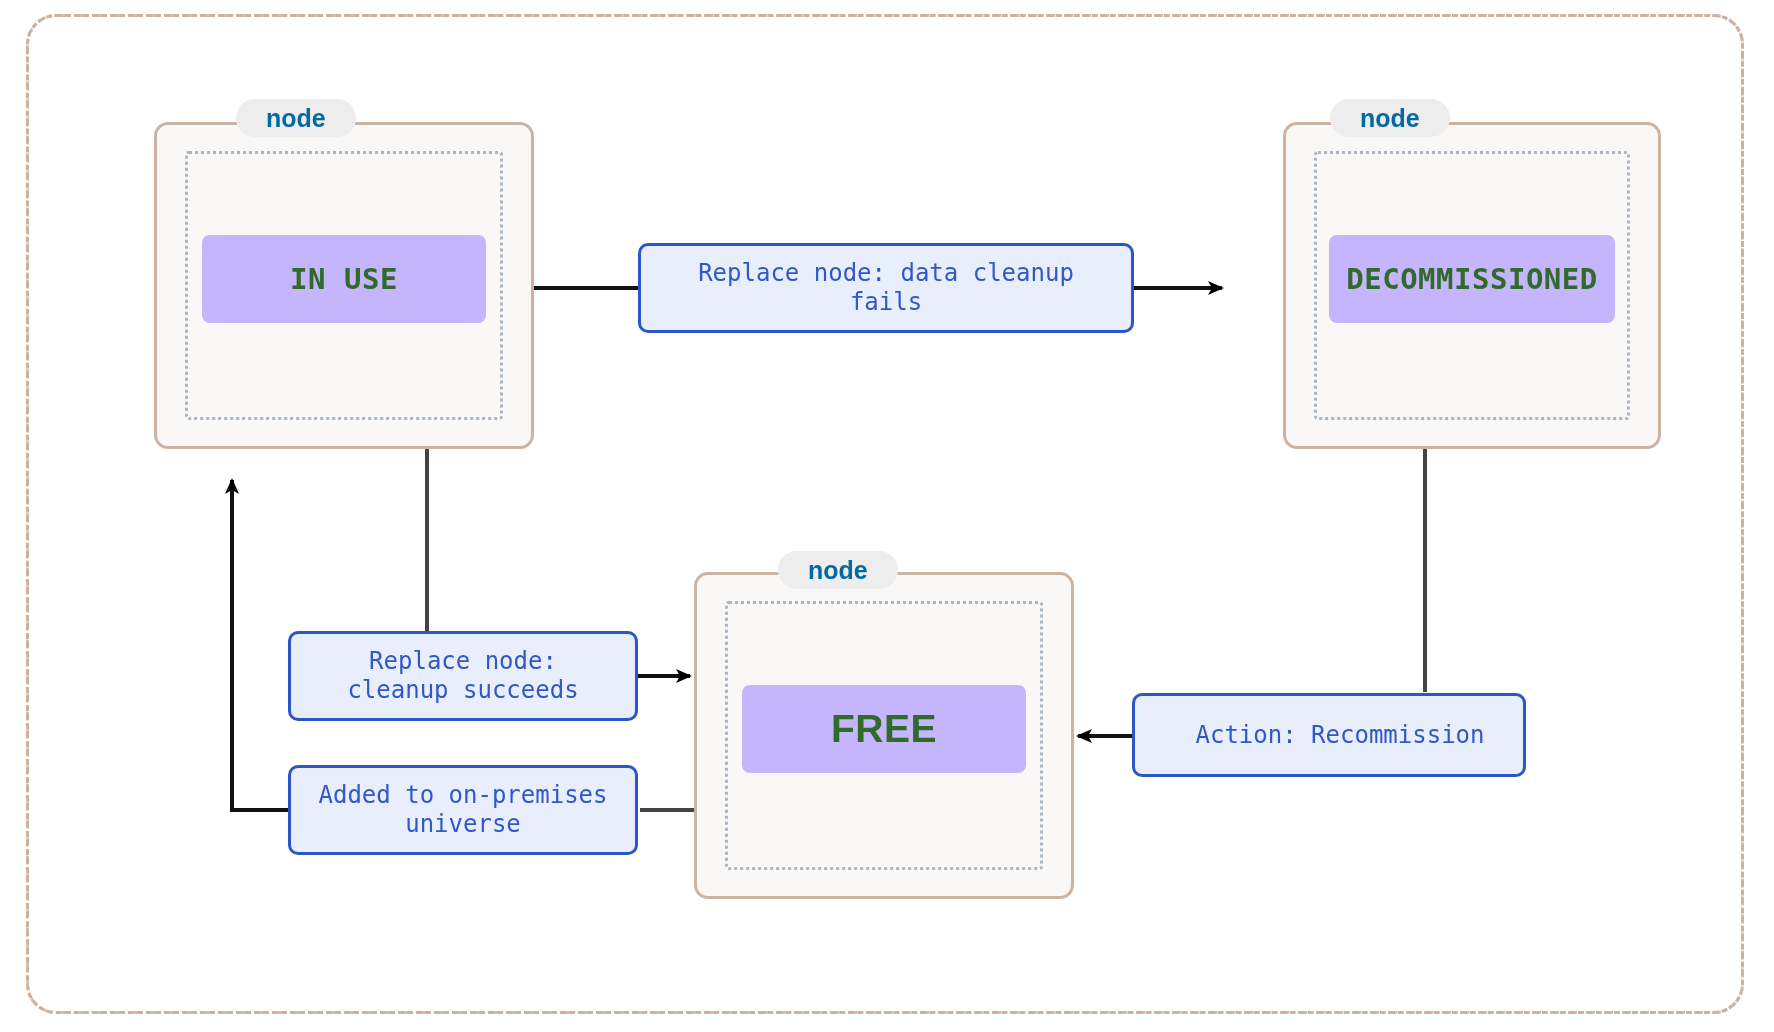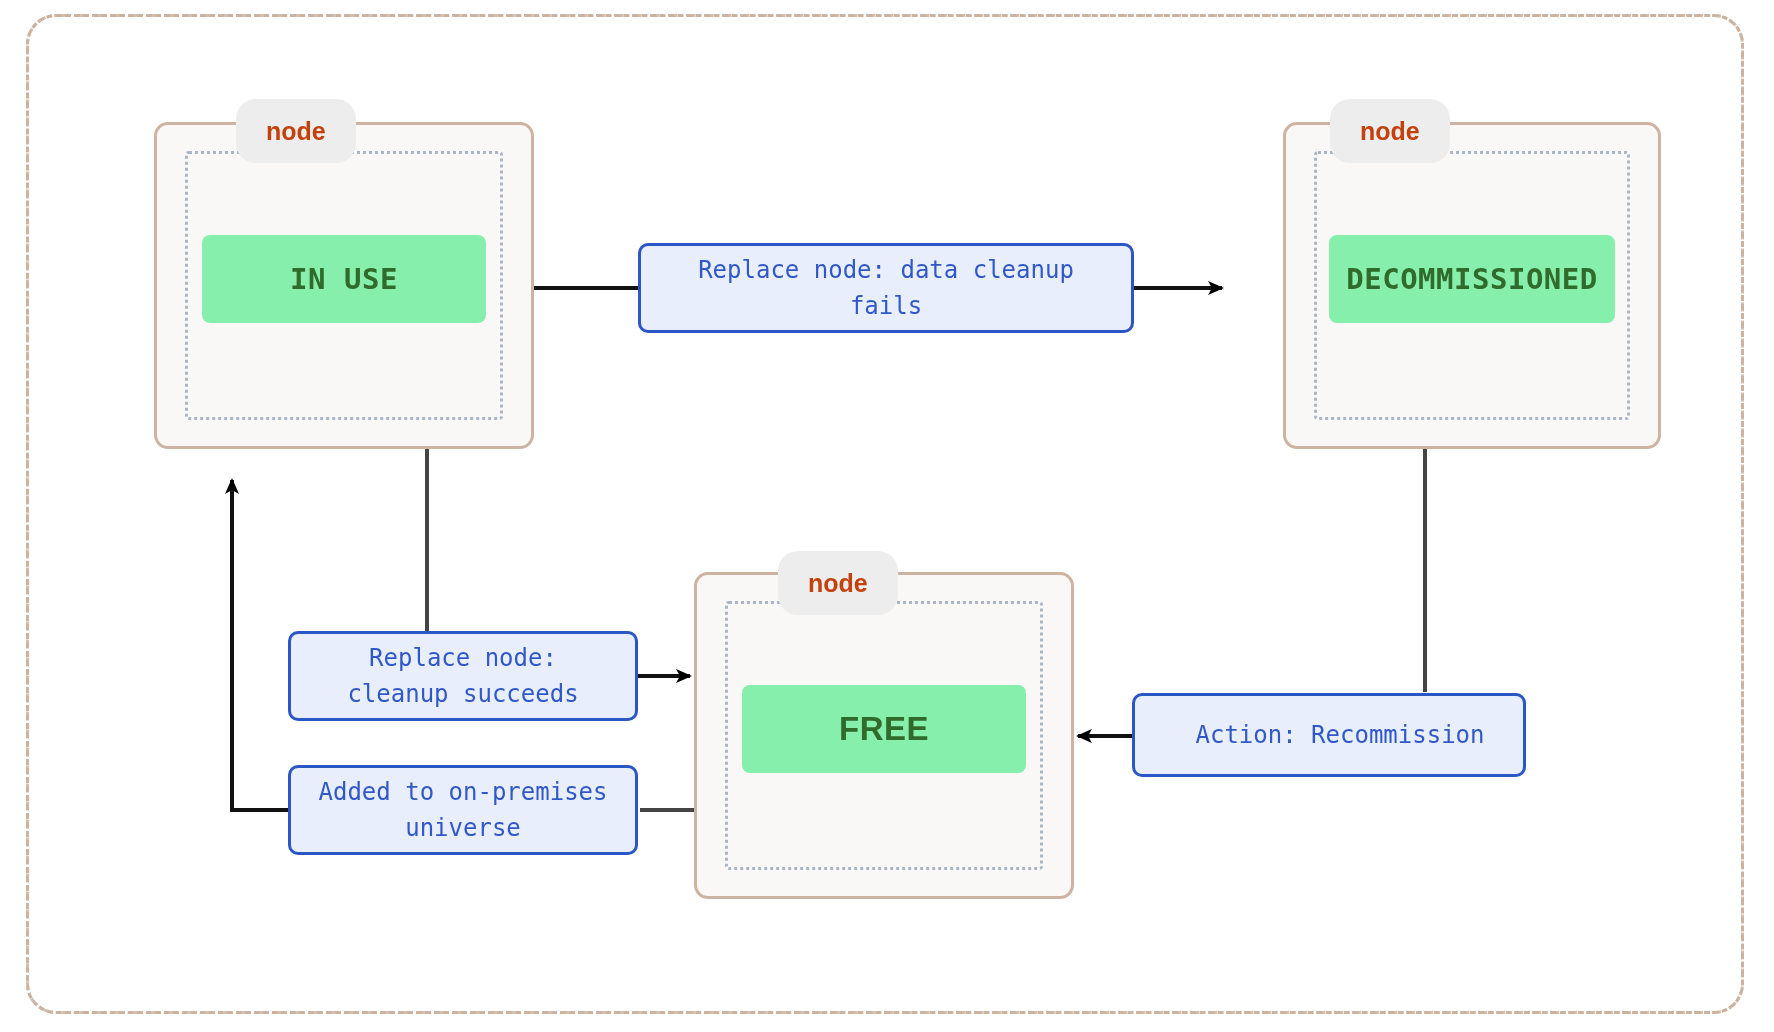--- a/index.html
+++ b/index.html
@@ -37,55 +37,55 @@
     position:absolute;
     left:28px; top:26px; right:28px; bottom:26px;
     box-sizing:border-box;
     border:3px dotted #a9b6c6;
     border-radius:4px;
   }
   .state-pill{
     position:absolute;
     left:50%;
     transform:translateX(-50%);
-    background:#86efac;
+    background:#c4b5fd;
     border-radius:8px;
     display:flex;
     align-items:center;
     justify-content:center;
     color:#306b2b;
   }
   .state-pill.mono{font-family:"DejaVu Sans Mono","Liberation Mono",monospace;font-weight:700;font-size:29px;letter-spacing:.5px;}
-  .state-pill.sans{font-family:"Liberation Sans",sans-serif;font-weight:700;font-size:33px;letter-spacing:.5px;}
+  .state-pill.sans{font-family:"Liberation Sans",sans-serif;font-weight:700;font-size:39px;letter-spacing:.5px;}
 
   .node-tag{
     position:absolute;
     background:#ededed;
     border-radius:20px;
     height:38px;
     display:flex;align-items:center;justify-content:center;
-    padding:13px 30px;
+    padding:0 30px;
     font-size:25px;
     font-weight:700;
-    color:#c2410c;
+    color:#0369a1;
     font-family:"Liberation Sans",sans-serif;
     white-space:nowrap;
   }
 
   
   .edge-label{
     position:absolute;
     box-sizing:border-box;
     background:#e8eefb;
     border:3px solid #2a56c6;
     border-radius:10px;
     color:#3158c8;
     font-family:"DejaVu Sans Mono","Liberation Mono",monospace;
     font-size:24px;
-    line-height:36px;
+    line-height:29px;
     display:flex;
     align-items:center;
     justify-content:center;
     text-align:center;
     padding:6px 10px;
     white-space:pre-line;
   }
 
   
   svg.links{position:absolute;left:0;top:0;width:1774px;height:1032px;pointer-events:none;}

